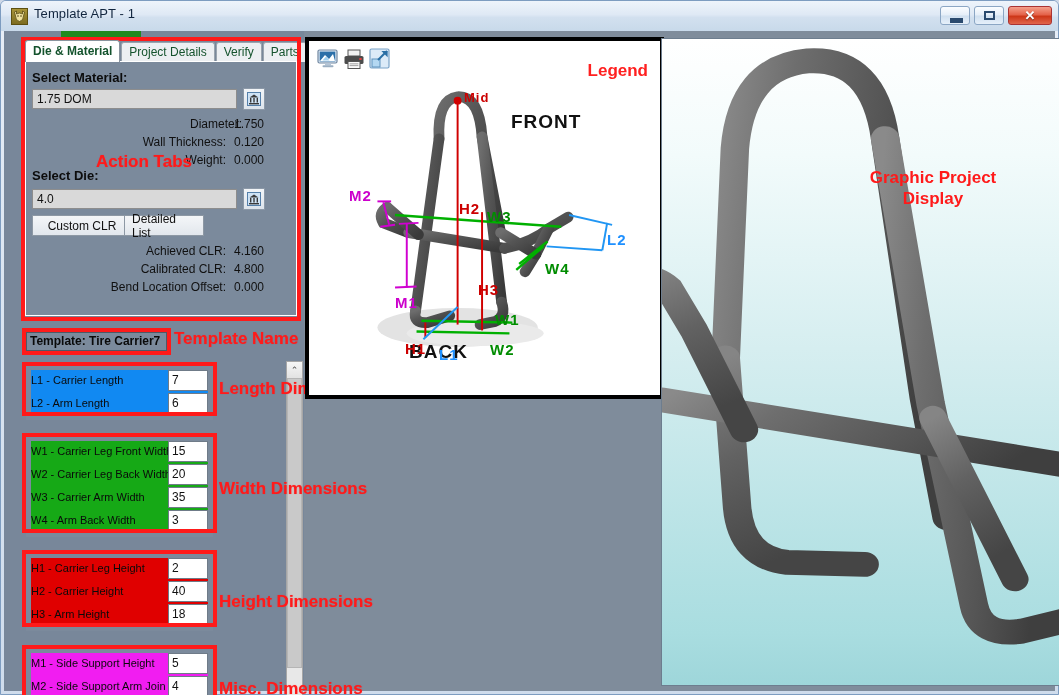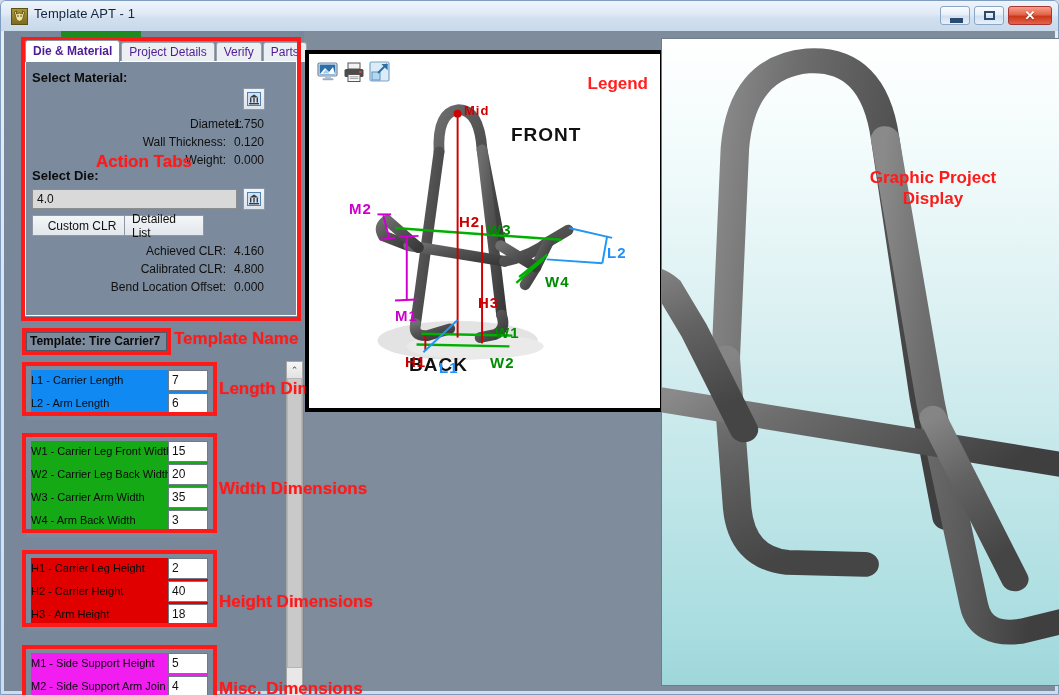--- a/index.html
+++ b/index.html
@@ -124,21 +124,21 @@
     left: 21px; top: 9px;
     width: 272px; height: 22px;
     display: flex;
     align-items: flex-end;
   }
   .tab {
     height: 20px;
     line-height: 19px;
     padding: 0 7px;
     font-size: 12px;
-    color: #4c1d95;
+    color: #14532d;
     background: #eceff2;
     border: 1px solid #9aa4ae;
     border-bottom: none;
     border-radius: 3px 3px 0 0;
     box-sizing: border-box;
     margin-right: 1px;
     white-space: nowrap;
   }
   .tab.active {
     background: #ffffff;
@@ -291,21 +291,21 @@
     color: #ff1a1a;
     font-weight: bold;
     font-size: 17px;
     white-space: nowrap;
     text-shadow: 0 0 1px rgba(255,26,26,.5);
   }
 
   
   .legend {
     position: absolute;
-    left: 301px; top: 19px;
+    left: 301px; top: 6px;
     width: 359px; height: 362px;
     background: #ffffff;
     border: 4px solid #000;
     box-sizing: border-box;
     overflow: hidden;
   }
   .legtools {
     position: absolute;
     left: 8px; top: 7px;
     display: flex;
@@ -387,20 +387,21 @@
       <div class="tabstrip">
         <div class="tab active">Die &amp; Material</div>
         <div class="tab">Project Details</div>
         <div class="tab">Verify</div>
         <div class="tab">Parts</div>
       </div>
 
       <div class="tabpanel">
         <div class="lbl-bold" style="left:6px; top:8px;">Select Material:</div>
 
+        <div class="combo" style="left:6px; top:27px; width:205px;">1.75 DOM</div>
         <div class="libbtn" style="left:217px; top:26px;">
           <svg width="14" height="14" viewBox="0 0 14 14">
             <rect x="0.5" y="0.5" width="13" height="13" fill="#cfe3f5" stroke="#5580aa"></rect>
             <polygon points="7,2.5 11.5,5.5 2.5,5.5" fill="#3a3a3a"></polygon>
             <rect x="3" y="6" width="1.4" height="4.5" fill="#3a3a3a"></rect>
             <rect x="6.3" y="6" width="1.4" height="4.5" fill="#3a3a3a"></rect>
             <rect x="9.6" y="6" width="1.4" height="4.5" fill="#3a3a3a"></rect>
             <rect x="2" y="11" width="10" height="1.4" fill="#3a3a3a"></rect>
           </svg>
         </div>

